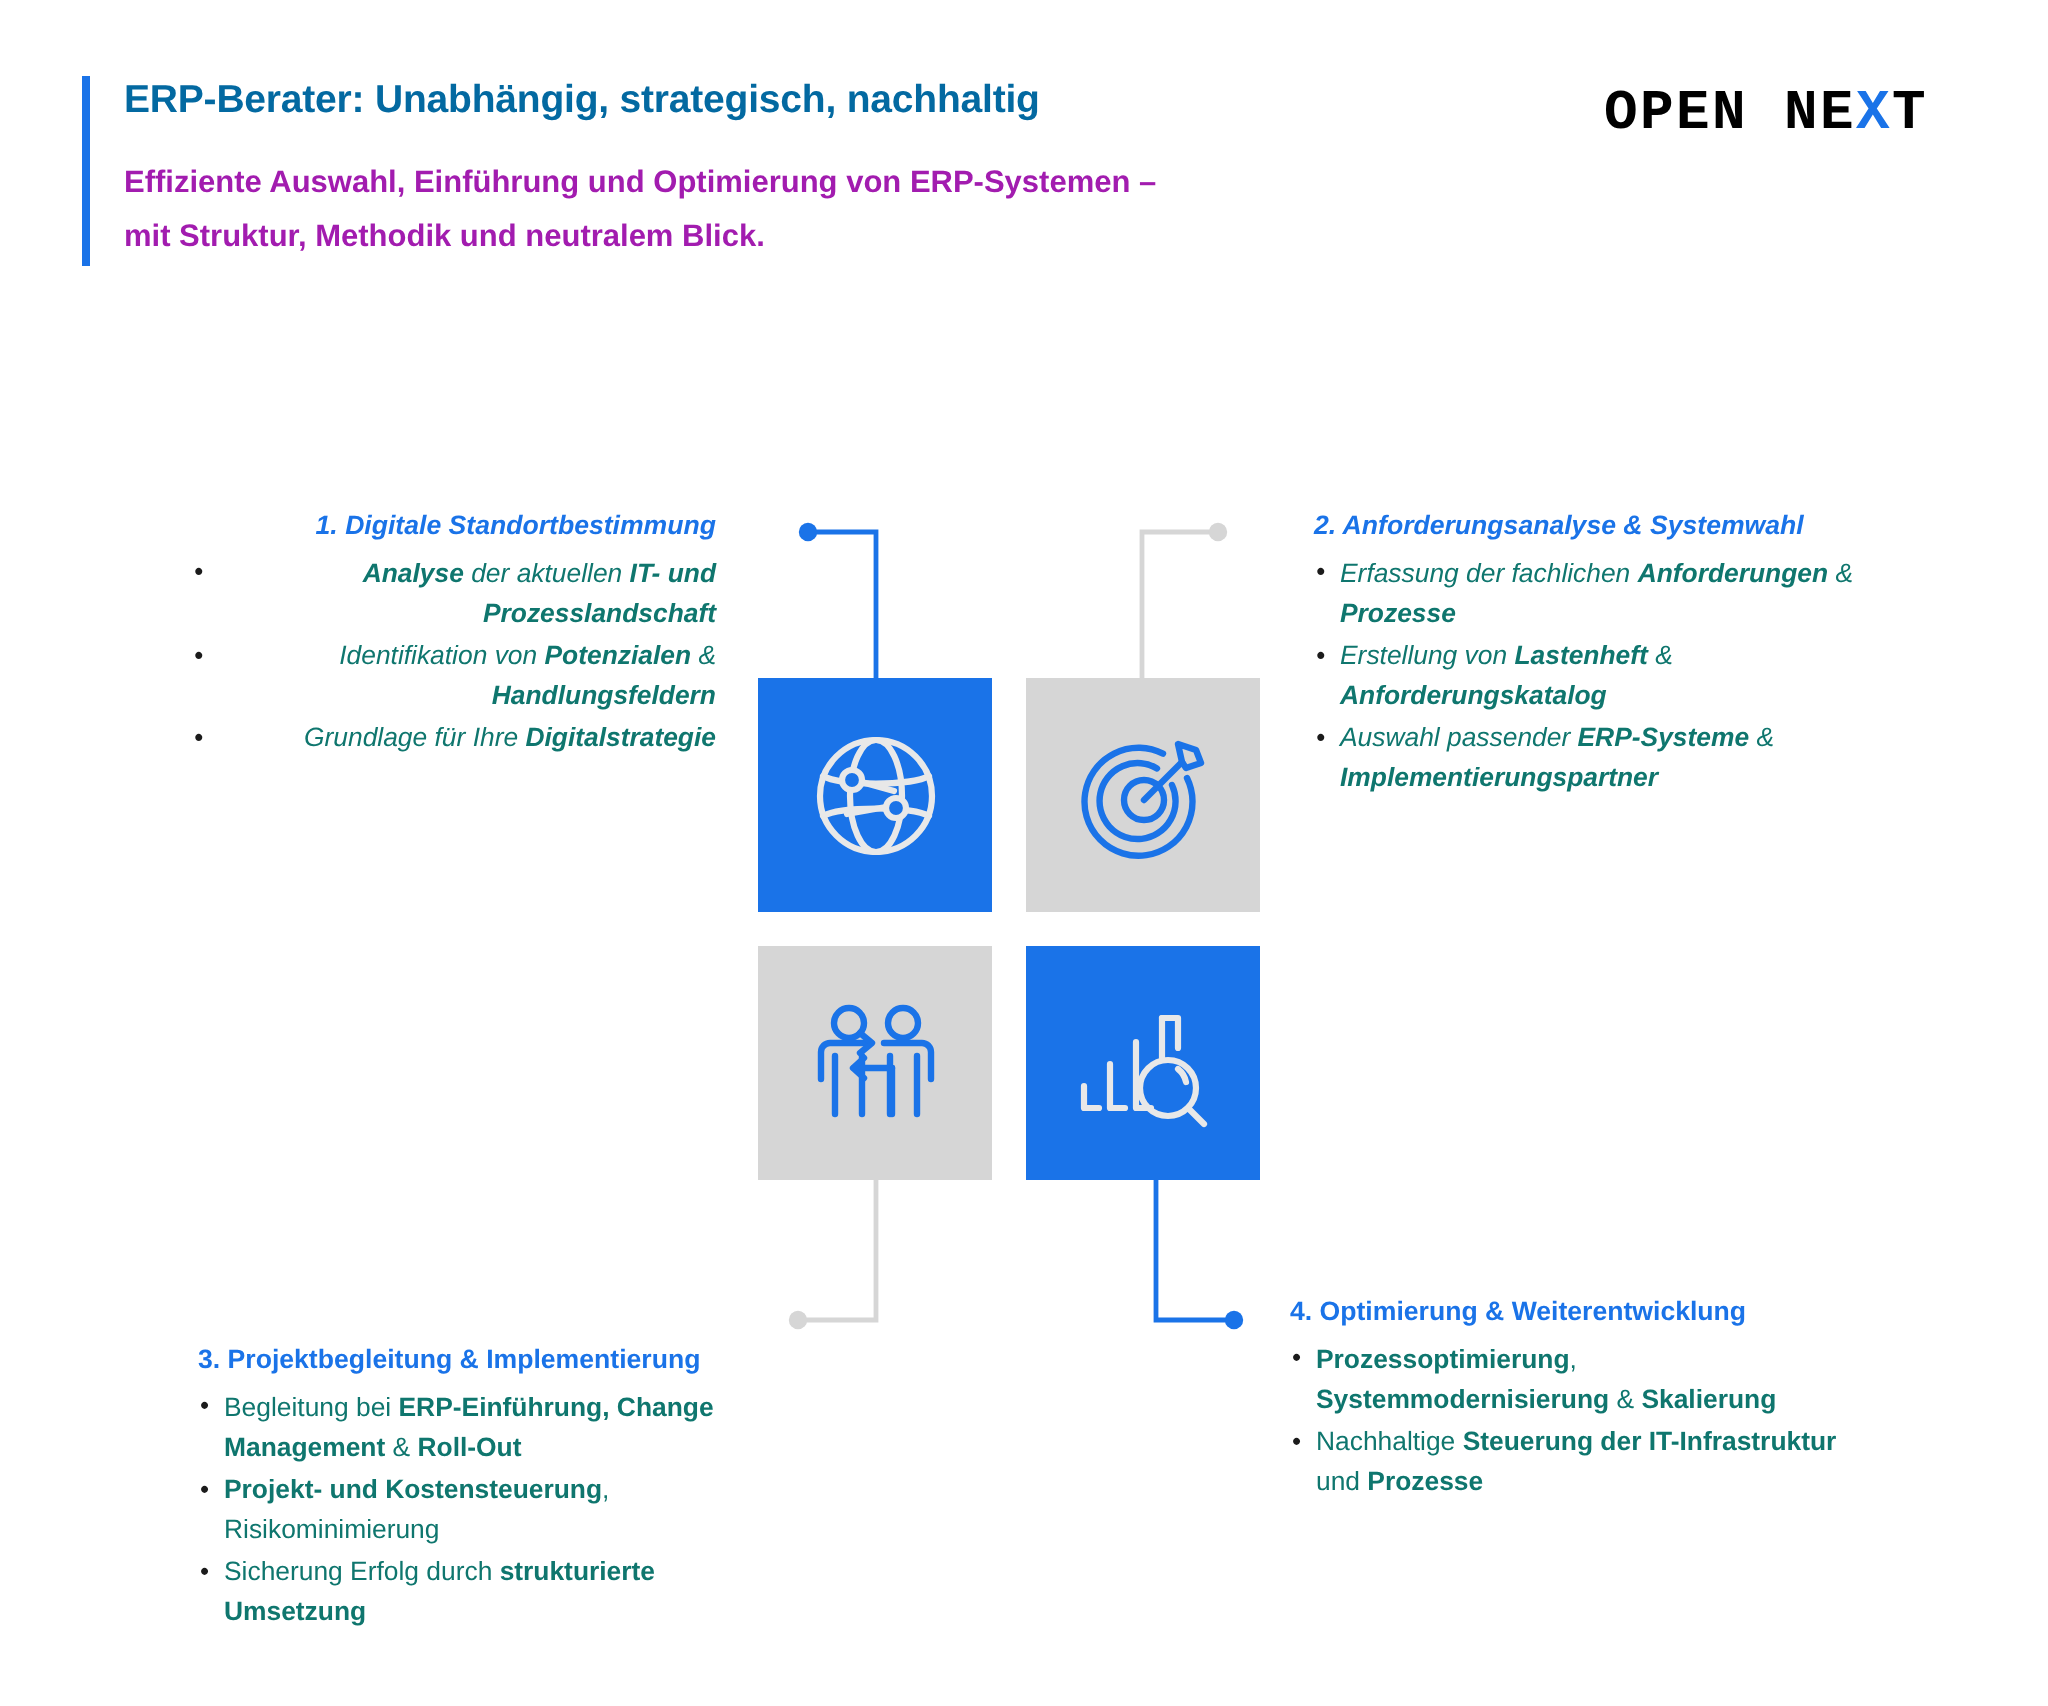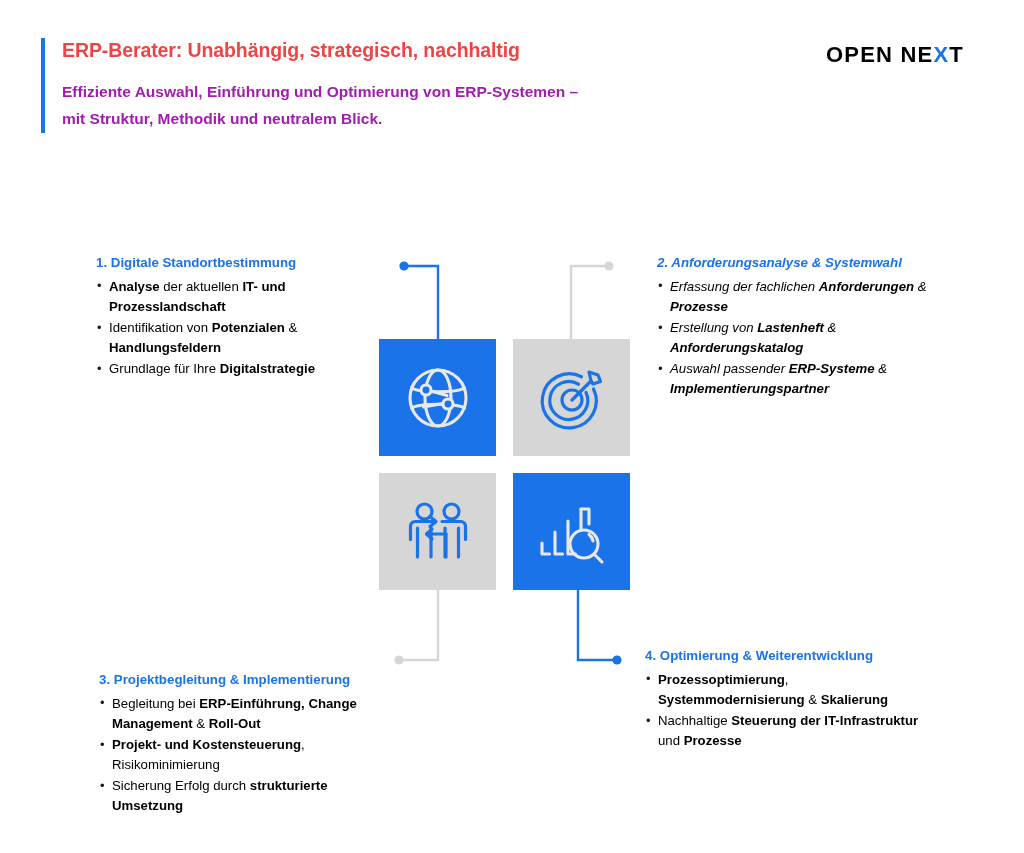--- a/index.html
+++ b/index.html
@@ -19,45 +19,46 @@
     position: absolute;
     left: 41px;
     top: 38px;
     width: 620px;
     padding-left: 17px;
     border-left: 4px solid #1a73e8;
   }
   .header-title {
     font-size: 19.5px;
     font-weight: bold;
-    color: #ef4444;
+    color: #0369a1;
     letter-spacing: -0.1px;
     line-height: 1.3;
     margin-bottom: 16px;
     white-space: nowrap;
   }
   .header-sub {
     font-size: 15.5px;
     font-weight: bold;
     color: #a21caf;
     line-height: 1.72;
     max-width: 540px;
   }
 
   
   .logo {
     position: absolute;
     right: 60px;
     top: 44px;
-    font-size: 22px;
+    font-size: 28px;
     font-weight: bold;
     letter-spacing: 1.2px;
     color: #000000;
     line-height: 1;
     white-space: nowrap;
+    font-family: Liberation Mono, monospace;
   }
   .logo .x { color: #1a73e8; }
 
   
   .grid {
     position: absolute;
     left: 379px;
     top: 339px;
     width: 251px;
     height: 251px;
@@ -99,35 +100,35 @@
     margin-bottom: 5px;
     white-space: nowrap;
   }
   .step ul {
     list-style: none;
   }
   .step li {
     position: relative;
     font-size: 13.2px;
     line-height: 1.52;
-    color: #000000;
+    color: #0f766e;
     padding-left: 13px;
     margin-bottom: 1px;
   }
   .step li::before {
     content: "•";
     position: absolute;
     left: 1px;
     top: -0.5px;
     font-size: 13px;
     color: #1b1b1b;
   }
   .step li b { font-weight: bold; }
 
-  .step-1 { left: 96px;  top: 254px; width: 262px; text-align: left; }
+  .step-1 { left: 96px;  top: 254px; width: 262px; text-align: right; font-style: italic; }
   .step-2 { left: 657px; top: 254px; width: 290px; text-align: left; font-style: italic; }
   .step-3 { left: 99px;  top: 671px; width: 288px; text-align: left; }
   .step-4 { left: 645px; top: 647px; width: 290px; text-align: left; }
 </style>
 </head>
 <body>
 
 <div class="header">
   <div class="header-title">ERP-Berater: Unabhängig, strategisch, nachhaltig</div>
   <div class="header-sub">Effiziente Auswahl, Einführung und Optimierung von ERP-Systemen – mit Struktur, Methodik und neutralem Blick.</div>

